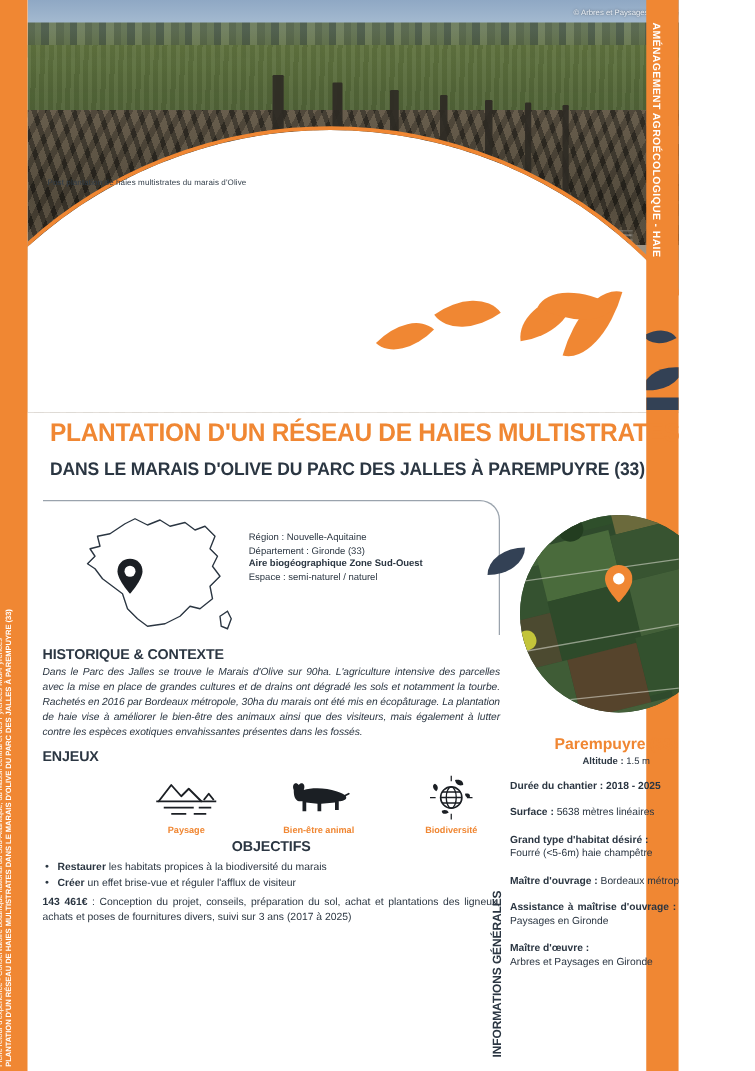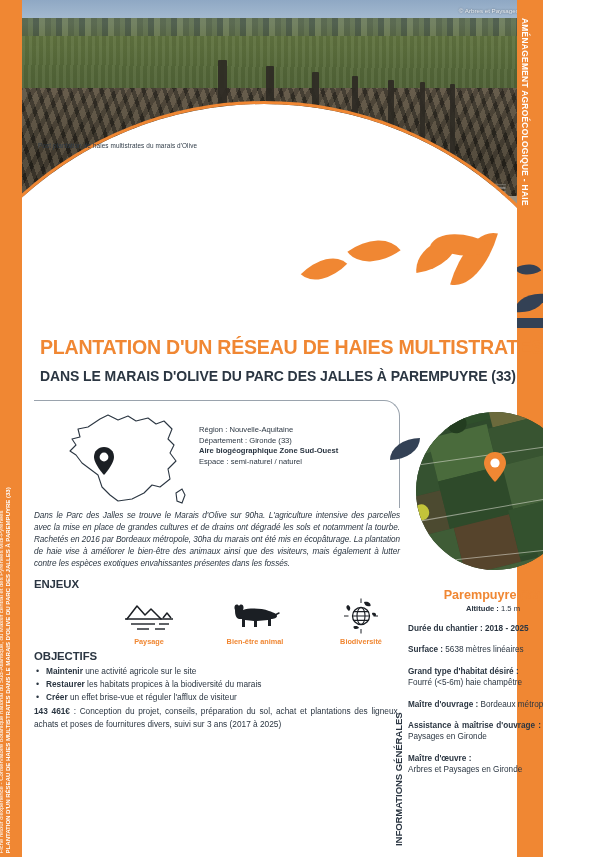--- a/index.html
+++ b/index.html
@@ -386,20 +386,21 @@
         <div>
           <span>Département : </span><span>Gironde (33)</span>
         </div>
         <div class="b">Aire biogéographique Zone Sud-Ouest</div>
         <div>
           <span>Espace : </span><span>semi-naturel / naturel</span>
         </div>
       </div>
     </div>
 
+    <div class="sec-h">HISTORIQUE &amp; CONTEXTE</div>
     <div class="body-italic">Dans le Parc des Jalles se trouve le Marais d'Olive sur 90ha. L'agriculture intensive des parcelles avec la mise en place de grandes cultures et de drains ont dégradé les sols et notamment la tourbe. Rachetés en 2016 par Bordeaux métropole, 30ha du marais ont été mis en écopâturage. La plantation de haie vise à améliorer le bien-être des animaux ainsi que des visiteurs, mais également à lutter contre les espèces exotiques envahissantes présentes dans les fossés.</div>
 
     <div class="sec-h" style="margin-top:8px;">ENJEUX</div>
     <div class="enjeux-row">
 
       <div class="enjeu">
         <div class="enjeu-ico">
           <svg width="52" height="34" viewBox="0 0 52 34">
             <path d="M4 20 L14 7 L22 16 L28 10 L38 20" fill="none" stroke="#1b1f24" stroke-width="1.5" stroke-linejoin="round" stroke-linecap="round"></path>
             <path d="M40 19 L44 14 L48 19" fill="none" stroke="#1b1f24" stroke-width="1.5" stroke-linejoin="round"></path>
@@ -437,25 +438,22 @@
             <path d="M8 14 C5 12 4.5 9 7 8 C9.5 9.5 10 12 8 14 Z" fill="#1b1f24"></path>
             <path d="M31 16 C34 15 36 17 34.5 19 C32.5 19.5 31 18 31 16 Z" fill="#1b1f24"></path>
             <path d="M18 31 C15 33 12 32 12.5 29.5 C15 28.5 17 29 18 31 Z" fill="#1b1f24"></path>
             <path d="M20 1.5 V6 M20 32 V36.5 M3 19 H7.5 M32.5 19 H37" stroke="#1b1f24" stroke-width="1"></path>
           </svg>
         </div>
         <div class="enjeu-lbl">Biodiversité</div>
       </div>
     </div>
 
-    <div class="sec-h" style="margin-top:4px;">OBJECTIFS</div>
+    <div class="sec-h" style="margin-top:4px;text-align:center;">OBJECTIFS</div>
     <ul class="obj">
-      <li>
-        <b>Maintenir</b><span> une activité agricole sur le site</span>
-      </li>
       <li>
         <b>Restaurer</b><span> les habitats propices à la biodiversité du marais</span>
       </li>
       <li>
         <b>Créer</b><span> un effet brise-vue et réguler l'afflux de visiteur</span>
       </li>
     </ul>
 
     <div class="couts-p">
       <b>143 461€</b><span> : Conception du projet, conseils, préparation du sol, achat et plantations des ligneux, achats et poses de fournitures divers, suivi sur 3 ans (2017 à 2025)</span>

